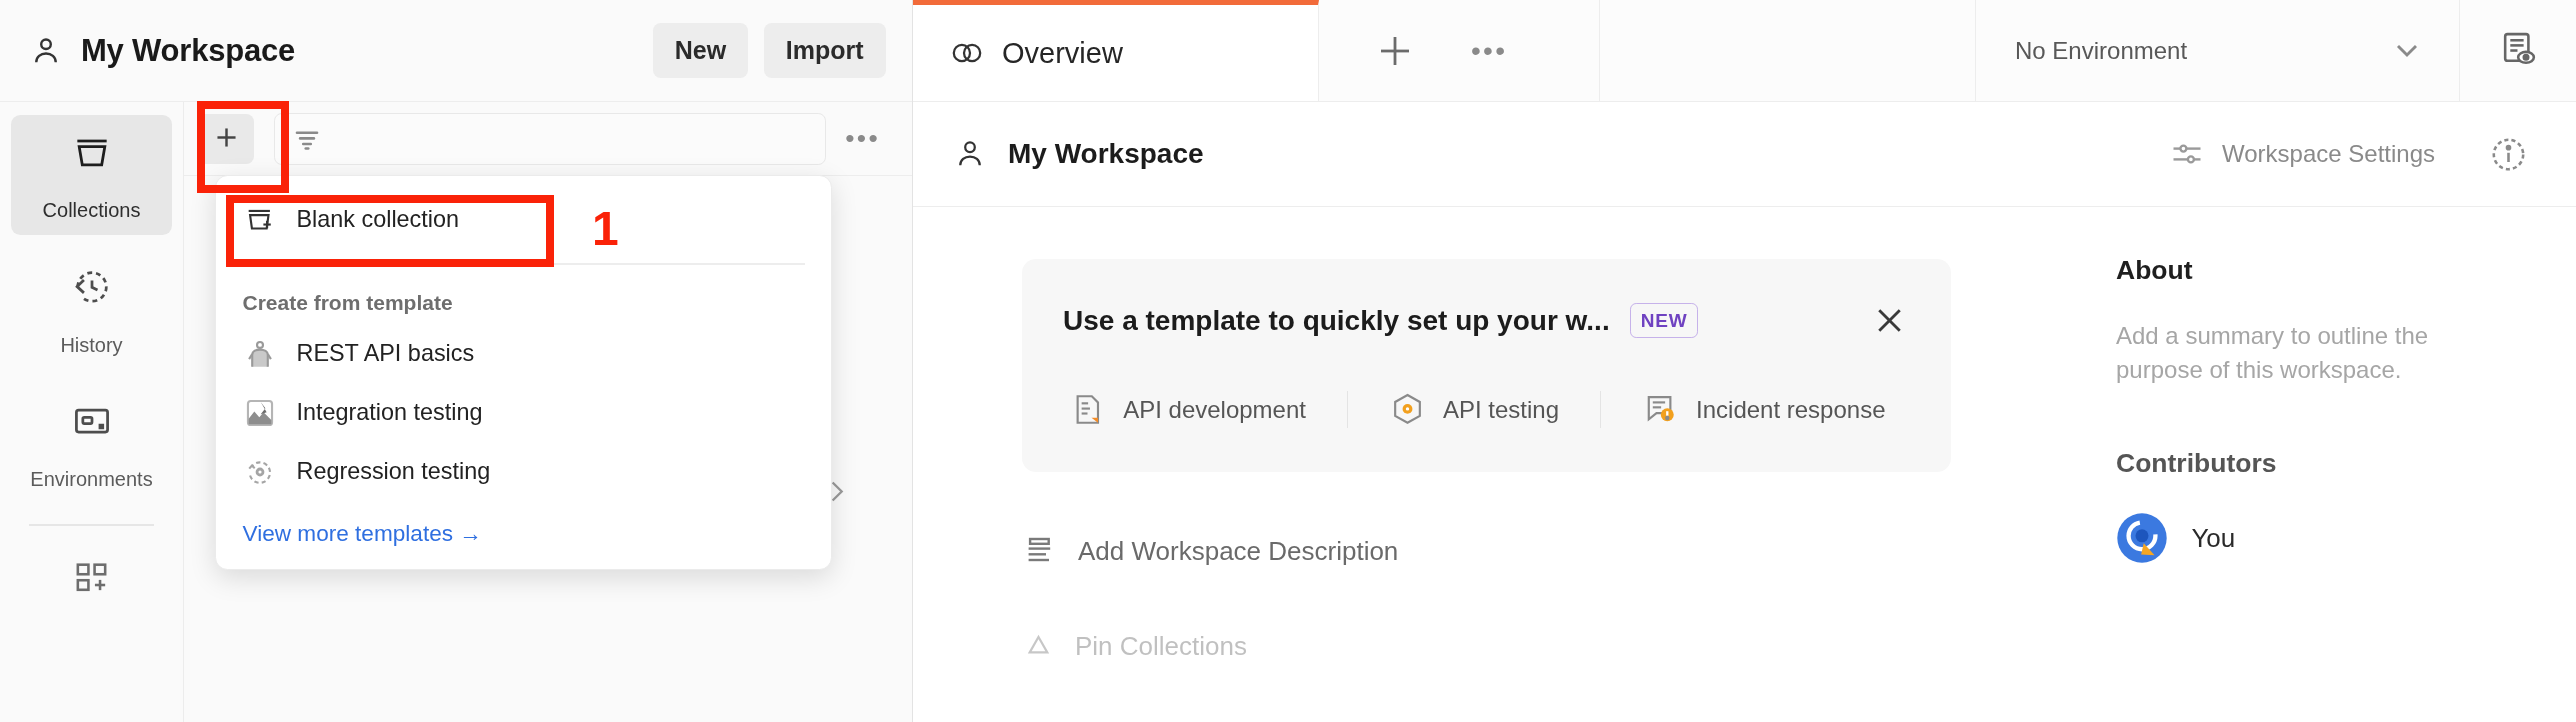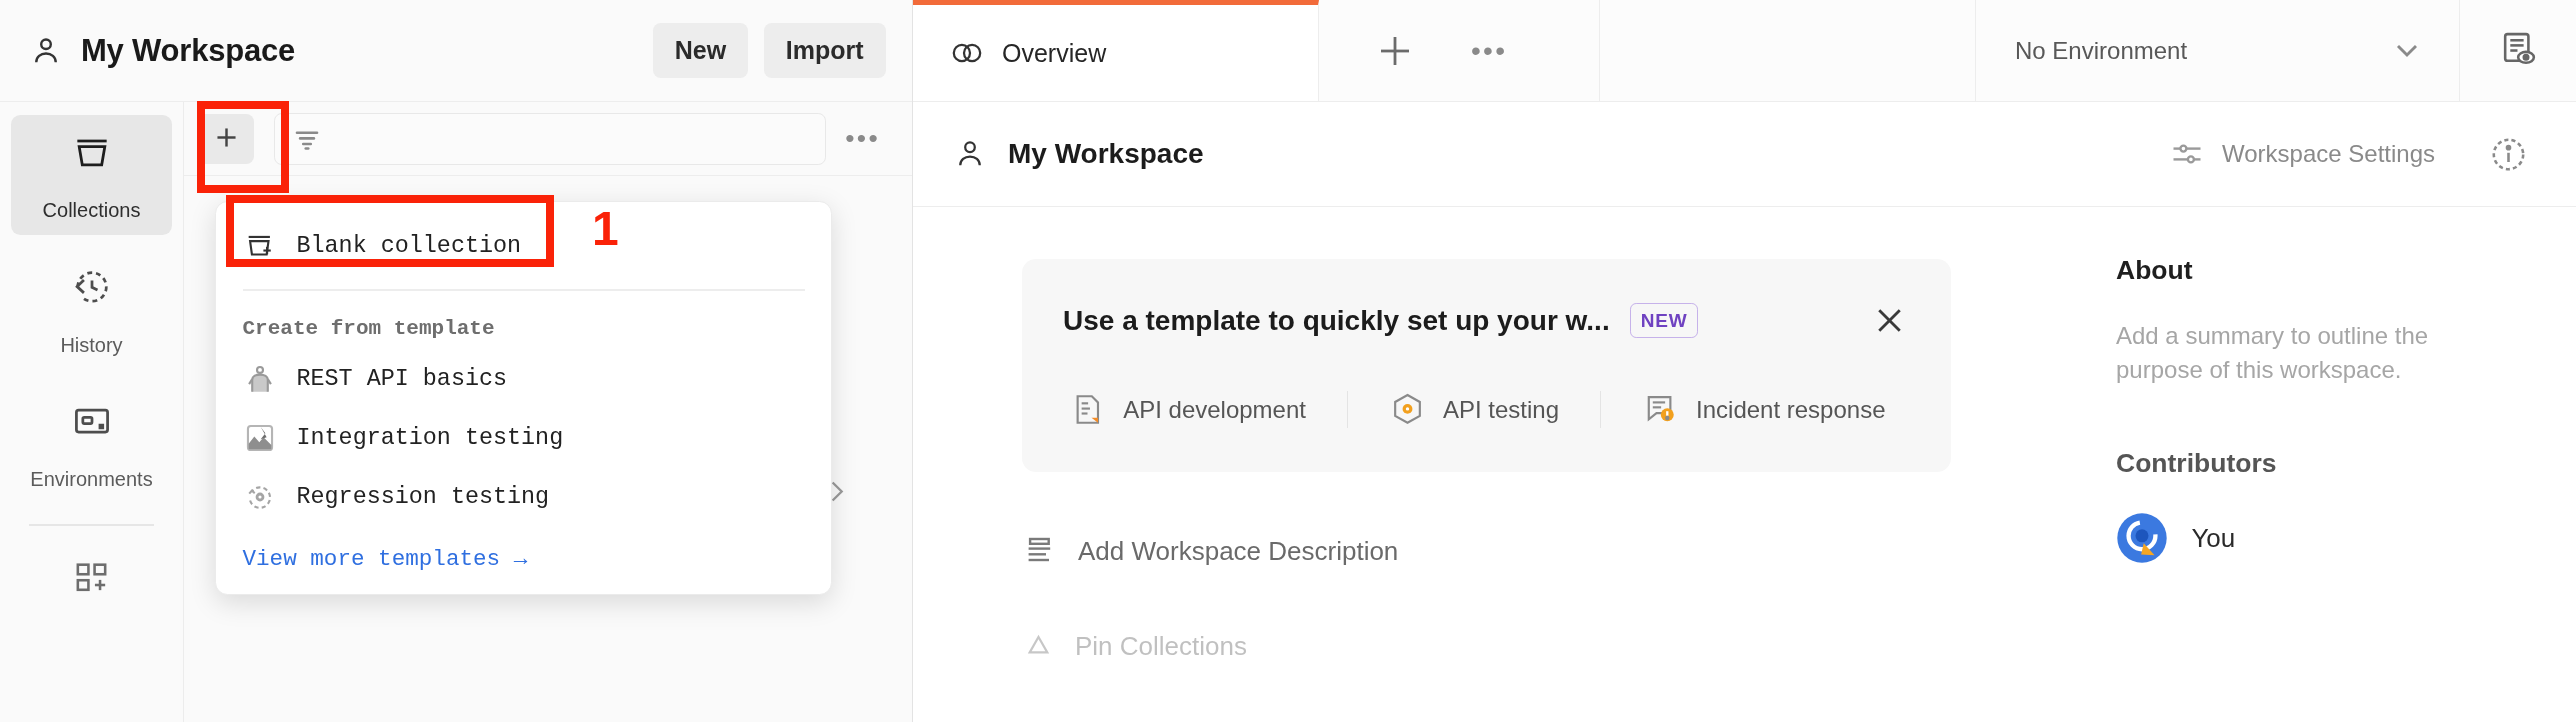--- a/index.html
+++ b/index.html
@@ -100,29 +100,28 @@
   }
 
   
   .collapse-chev {
     position: absolute; left: 821px; top: 468px;
     width: 31px; height: 47px; z-index: 5;
   }
 
   
   .menu {
-    position: absolute; left: 215px; top: 201px;
+    position: absolute; left: 215px; top: 175px;
     width: 617px;
     background: #ffffff;
     border: 1.6px solid #ebebeb;
     border-radius: 12.5px;
     box-shadow: 0 7.8px 26.5px rgba(0,0,0,0.13);
     padding: 14px 0 17px 0;
     z-index: 30;
-    font-family: Liberation Mono, monospace;
   }
   .menu-item {
     display: flex; align-items: center;
     padding: 12.5px 26.5px; cursor: pointer;
     font-size: 23.4px; color: #222222;
     white-space: nowrap;
   }
   .menu-item .mi-icon { width: 34px; height: 34px; flex: 0 0 34px; margin-right: 20px; }
   .menu-sep { height: 1.6px; background: #ededed; margin: 14px 26.5px; }
   .menu-section-title {
@@ -156,21 +155,21 @@
   }
   .tab {
     width: 406px; flex: 0 0 406px;
     background: #ffffff;
     border-right: 1.6px solid #ededed;
     border-top: 5.5px solid #f26b3a;
     display: flex; align-items: center; padding-left: 36px;
     cursor: pointer;
   }
   .tab .tab-icon { width: 36px; height: 36px; flex: 0 0 36px; margin-right: 17px; }
-  .tab .tab-label { font-size: 25px; color: #262626; white-space: nowrap; }
+  .tab .tab-label { font-size: 29px; color: #262626; white-space: nowrap; }
   .tab-actions {
     flex: 0 0 281px; display: flex; align-items: center; gap: 55px;
     padding-left: 55px; border-right: 1.6px solid #ededed; background: #fcfcfc;
   }
   .tab-plus { width: 42px; height: 42px; cursor: pointer; }
   .tab-dots { color: #8a8a8a; font-size: 28px; letter-spacing: 2.3px; line-height: 1; cursor: pointer; }
   .tab-spacer { flex: 1 1 auto; background: #fcfcfc; }
   .env-select {
     flex: 0 0 484px; display: flex; align-items: center; justify-content: space-between;
     padding: 0 34px 0 39px; border-left: 1.6px solid #ededed; background: #fcfcfc;

